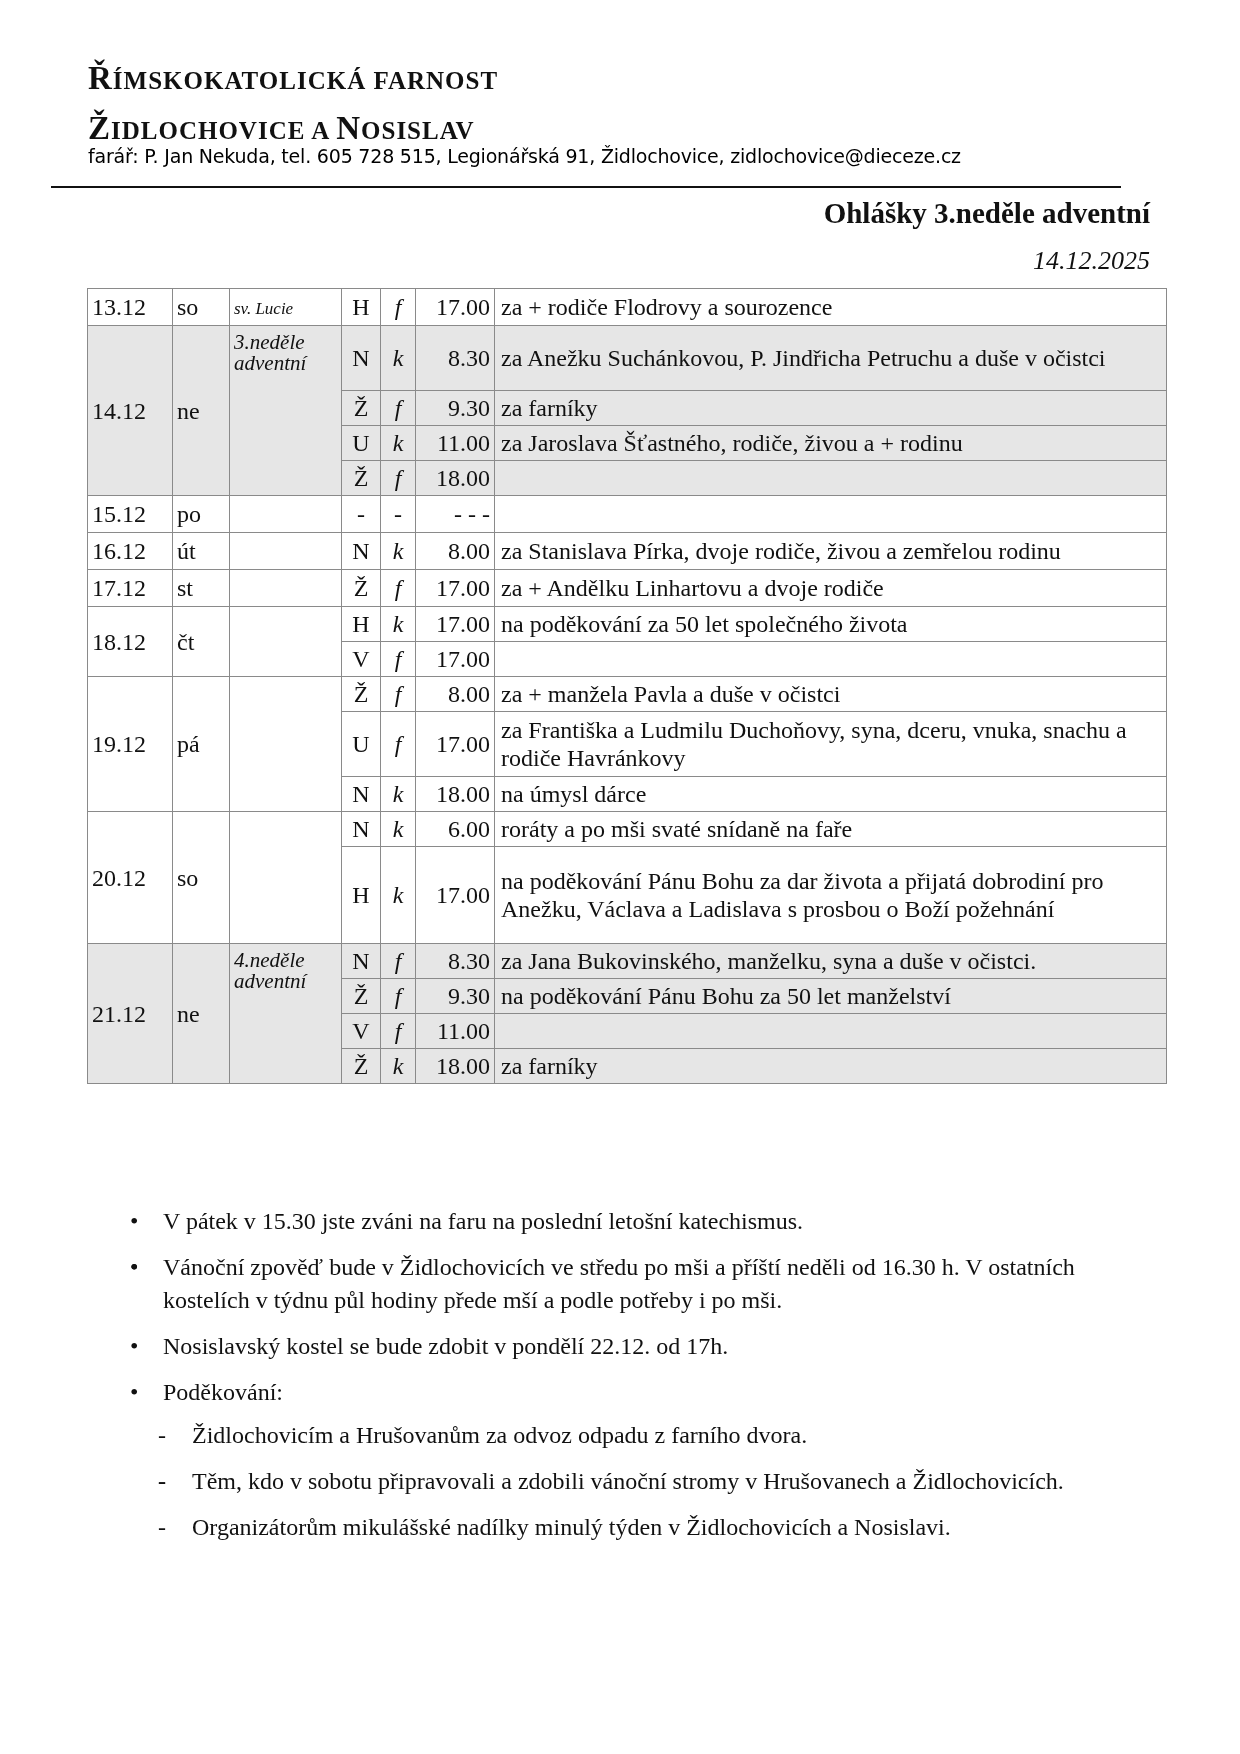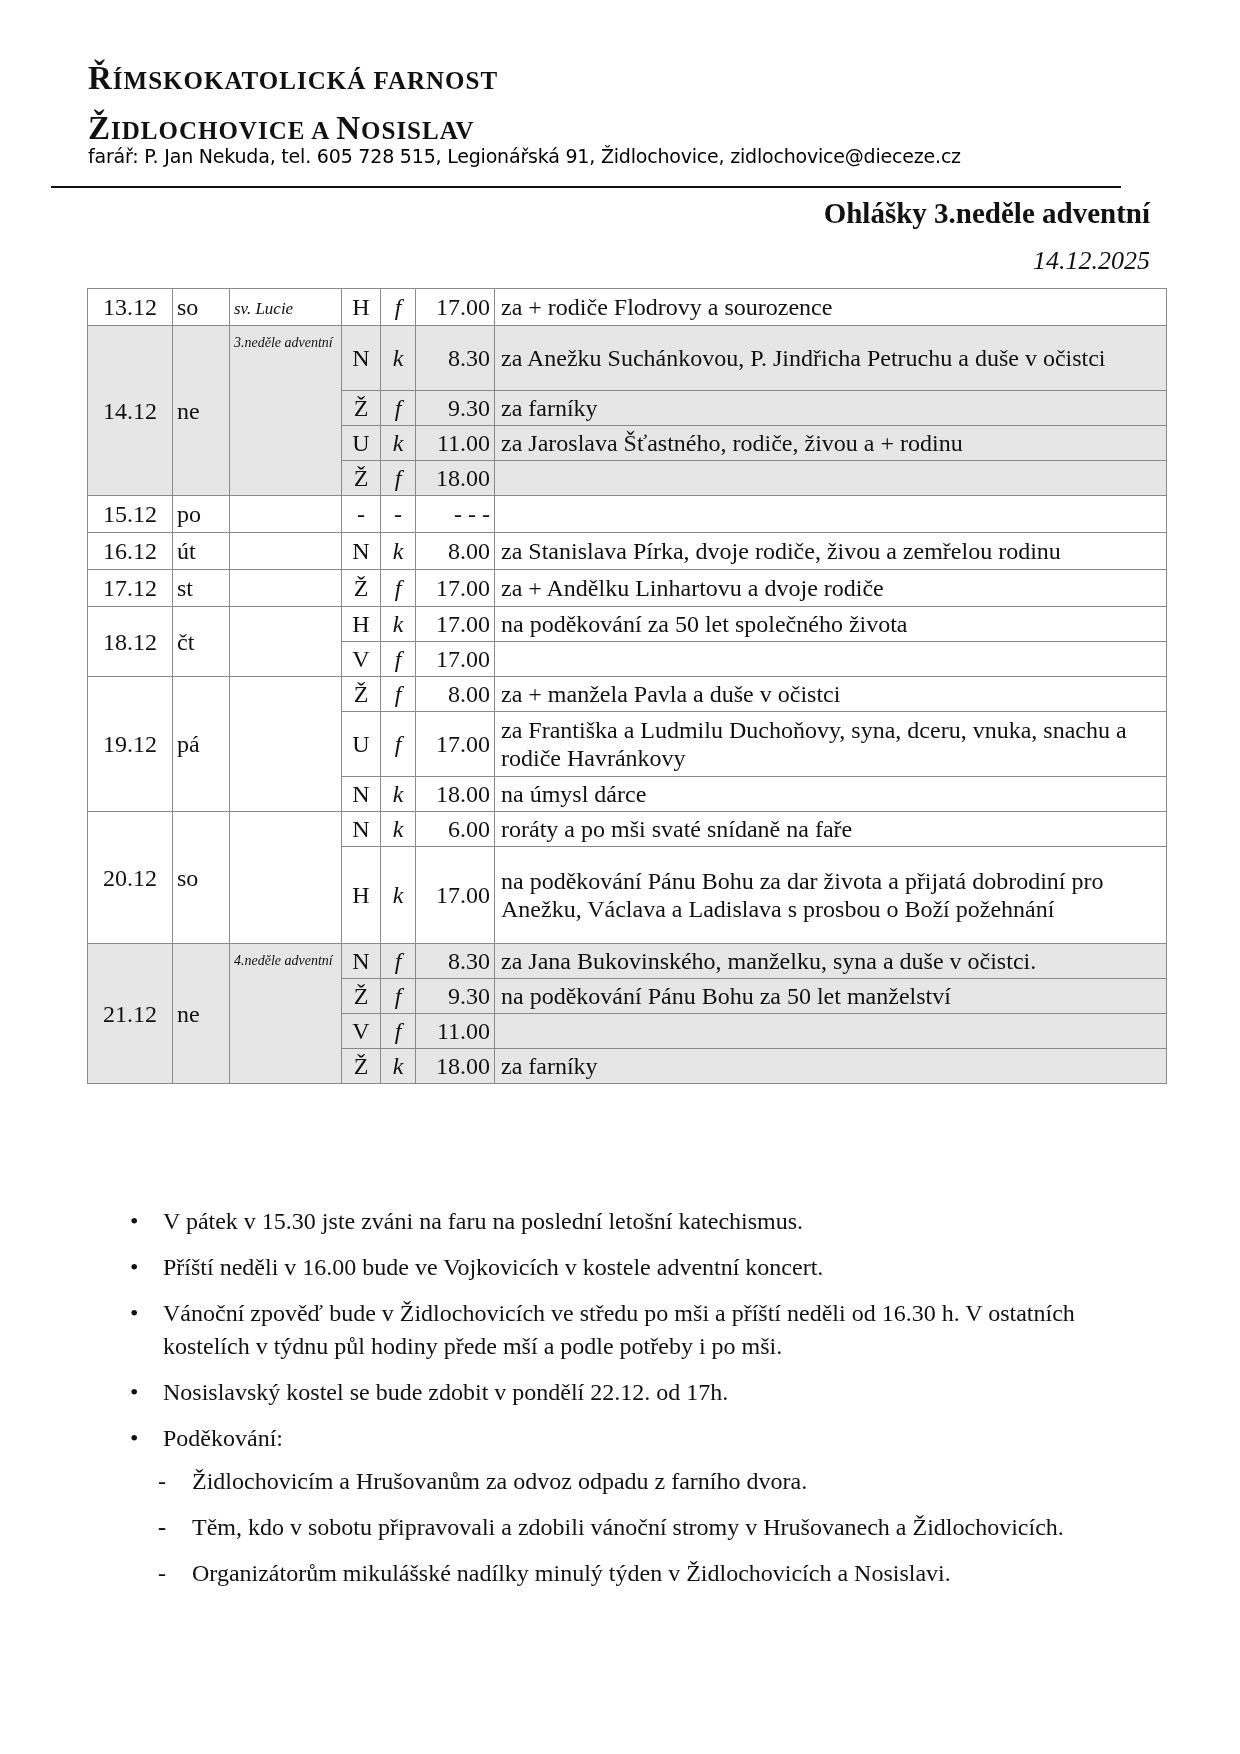--- a/index.html
+++ b/index.html
@@ -10,23 +10,23 @@
     .org .sc { font-size: 25px; }
     .contact { position: absolute; left: 88px; top: 145px; font-family: "DejaVu Sans", sans-serif; font-size: 19px; color: #000000; letter-spacing: -0.2px; }
     .hline { position: absolute; left: 51px; top: 186px; width: 1070px; height: 2px; background: #111; }
 
     .title { position: absolute; right: 90px; top: 197px; font-family: "Liberation Serif", serif; font-weight: bold; font-size: 29px; }
     .date { position: absolute; right: 90px; top: 246px; font-family: "Liberation Serif", serif; font-style: italic; font-size: 26px; }
 
     table.sched { position: absolute; left: 87px; top: 288px; width: 1080px; border-collapse: collapse; font-family: "Liberation Serif", serif; font-size: 24px; }
     table.sched td { border: 1.5px solid #8a8a8a; padding: 0 4px; line-height: 28px; vertical-align: middle; }
     table.sched tr.g td { background: #e6e6e6; }
-    td.c-date { width: 76px; text-align: center; }
+    td.c-date { width: 76px; }
     td.c-day { width: 48px; text-align: left; }
-    td.c-note { width: 103px; font-style: italic; font-size: 14px; line-height: 21px !important; vertical-align: top !important; padding-top: 6px !important; }
+    td.c-note { width: 103px; font-style: italic; font-size: 21px; line-height: 21px !important; vertical-align: top !important; padding-top: 6px !important; }
     td.c-note.top0 { padding-top: 2px !important; vertical-align: middle !important; }
     td.c-place { width: 30px; text-align: center; }
     td.c-type { width: 26px; text-align: center; font-style: italic; }
     td.c-time { width: 70px; text-align: right; }
     td.c-int { padding-left: 6px !important; }
     tr.h1 td { height: 34px; }
     tr.h2 td { height: 64px; }
     tr.h3 td { height: 96px; }
     td.c-note.sm { font-size: 17px; }
 
@@ -191,21 +191,21 @@
         <td class="c-place">Ž</td>
         <td class="c-type">k</td>
         <td class="c-time">18.00</td>
         <td class="c-int">za farníky</td>
       </tr>
     </tbody>
 </table>
 
 <ul class="ann">
   <li><span class="bul">•</span><span>V pátek v 15.30 jste zváni na faru na poslední letošní katechismus.</span></li>
-  <li><span class="bul">•</span><span>Příští neděli v 16.00 bude ve Vojkovicích v kostele adventní koncert.</span></li>
+  <li><span class="bul">•</span></li>
   <li><span class="bul">•</span><span>Vánoční zpověď bude v Židlochovicích ve středu po mši a příští neděli od 16.30 h. V ostatních kostelích v týdnu půl hodiny přede mší a podle potřeby i po mši.</span></li>
   <li><span class="bul">•</span><span>Nosislavský kostel se bude zdobit v pondělí 22.12. od 17h.</span></li>
   <li><span class="bul">•</span><span>Poděkování:</span>
     <ul class="dash">
       <li><span class="dsh">-</span><span>Židlochovicím a Hrušovanům za odvoz odpadu z farního dvora.</span></li>
       <li><span class="dsh">-</span></li>
       <li><span class="dsh">-</span><span>Těm, kdo v sobotu připravovali a zdobili vánoční stromy v Hrušovanech a Židlochovicích.</span></li>
       <li><span class="dsh">-</span><span>Organizátorům mikulášské nadílky minulý týden v Židlochovicích a Nosislavi.</span></li>
     </ul>
   </li>

